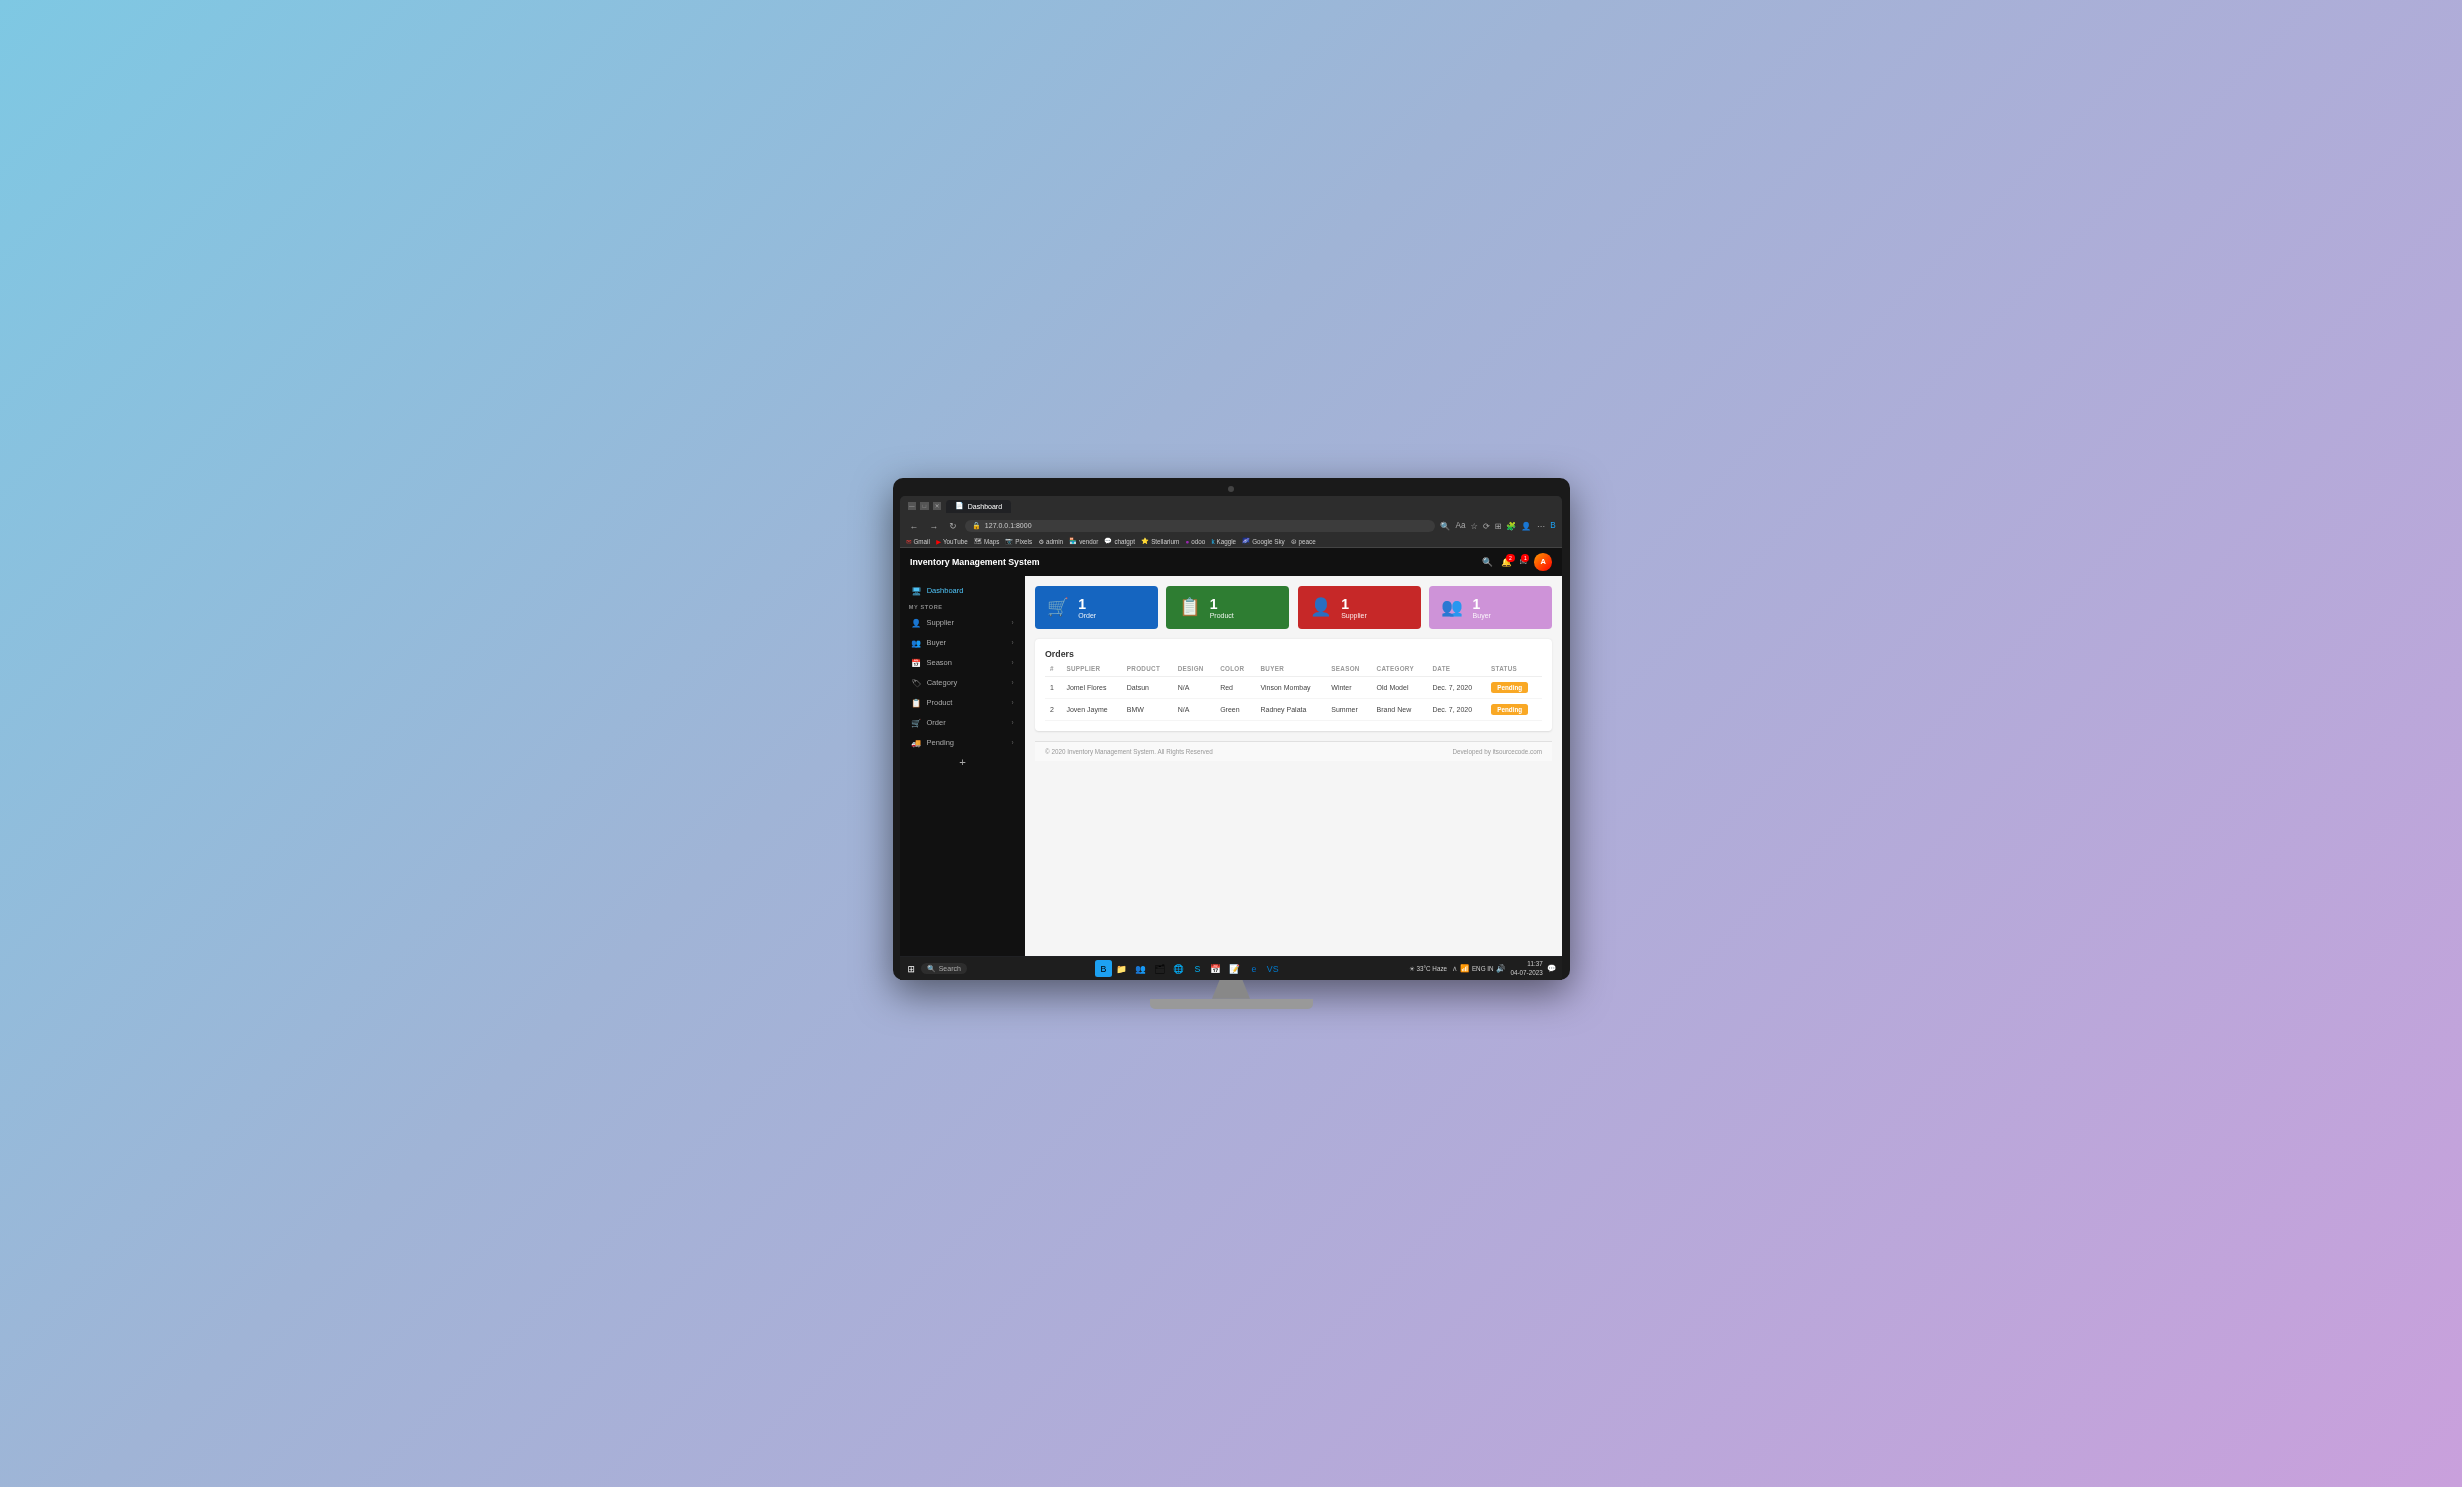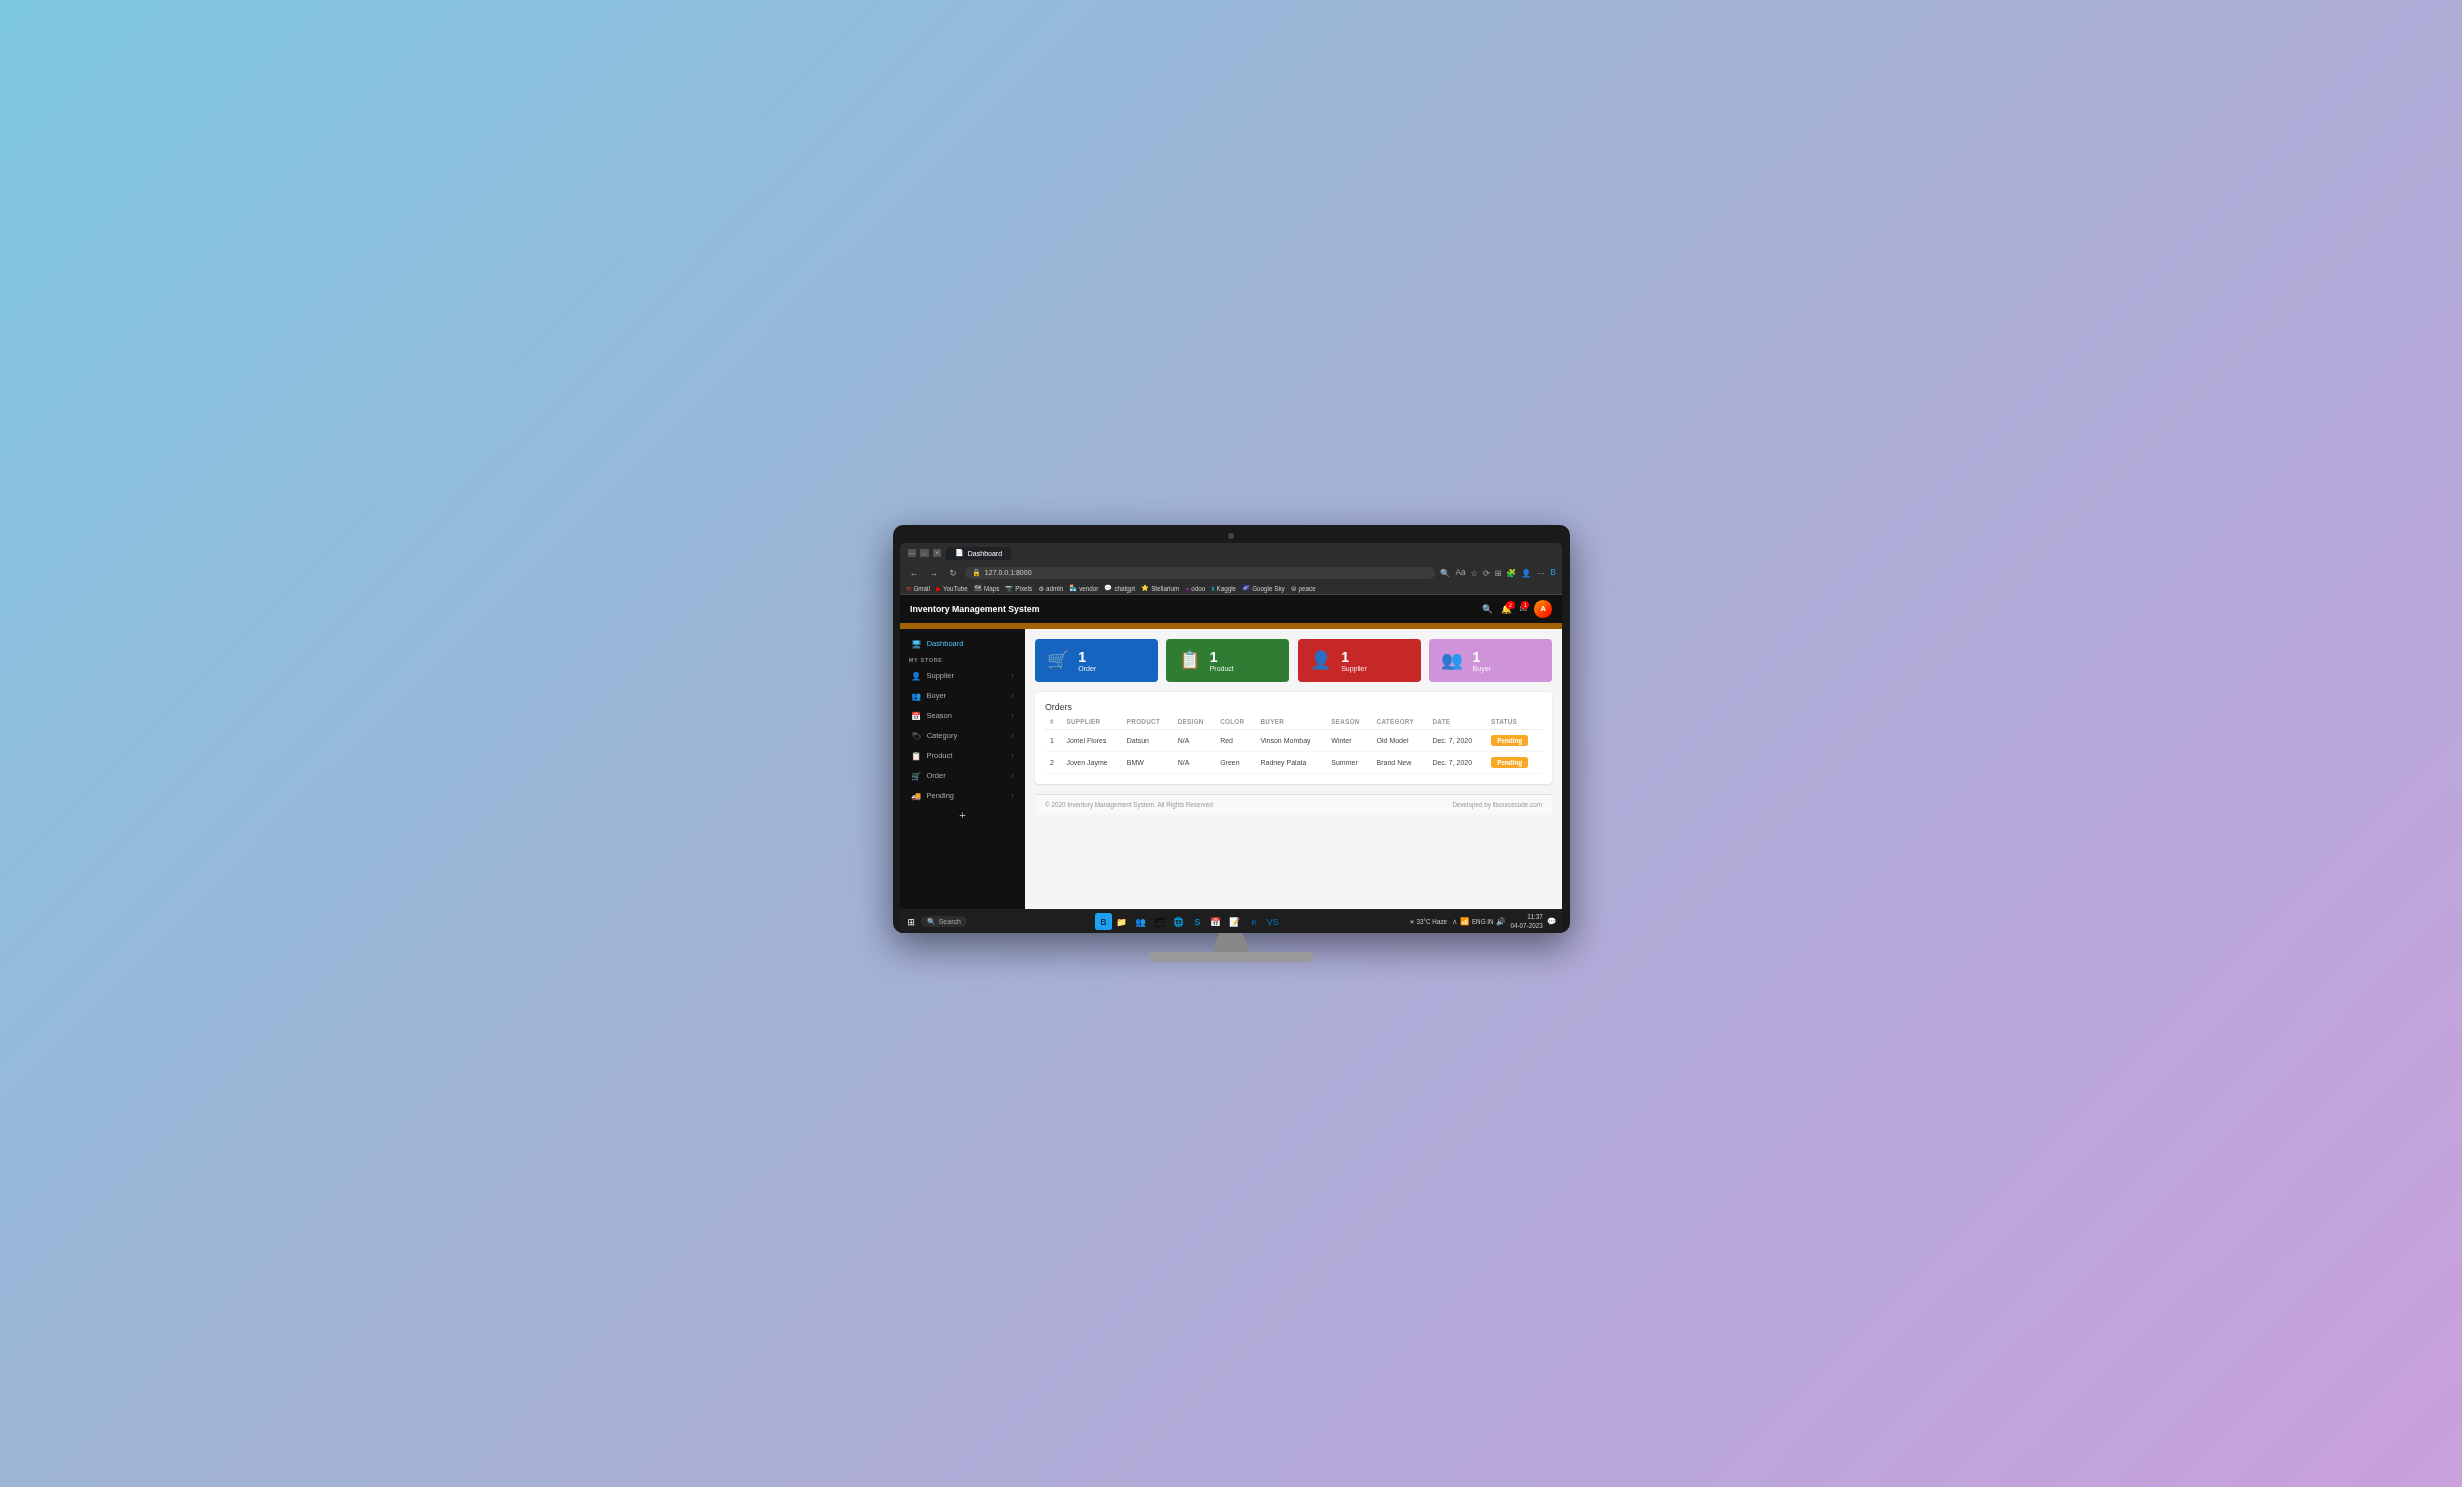--- a/index.html
+++ b/index.html
@@ -115,25 +115,24 @@
       font-size: 6.3px;
       color: #ccc;
       display: flex; align-items: center; gap: 1.9px;
       cursor: pointer;
       white-space: nowrap;
     }
     .bm-icon { font-size: 6.3px; }
 
     
     .app-container {
-      background: #a16207;
+      background: #701a75;
       display: flex;
       flex-direction: column;
-      height: 314px;
-      gap: 6px;
+      height: 408px;
     }
 
     
     .app-header {
       background: #111;
       color: #fff;
       padding: 5px 10px;
       display: flex;
       align-items: center;
       justify-content: space-between;
@@ -248,21 +247,21 @@
 
     
     .orders-card {
       background: #fff;
       border-radius: 3.8px;
       padding: 10px;
       box-shadow: 0 0.6px 1.9px rgba(0,0,0,0.1);
     }
     .orders-title {
       font-size: 8.8px;
-      font-weight: normal;
+      font-weight: bold;
       color: #333;
       margin-bottom: 3px;
     }
     table {
       width: 100%;
       border-collapse: collapse;
       font-size: 7px;
     }
     thead tr {
       border-bottom: 0.6px solid #eee;

